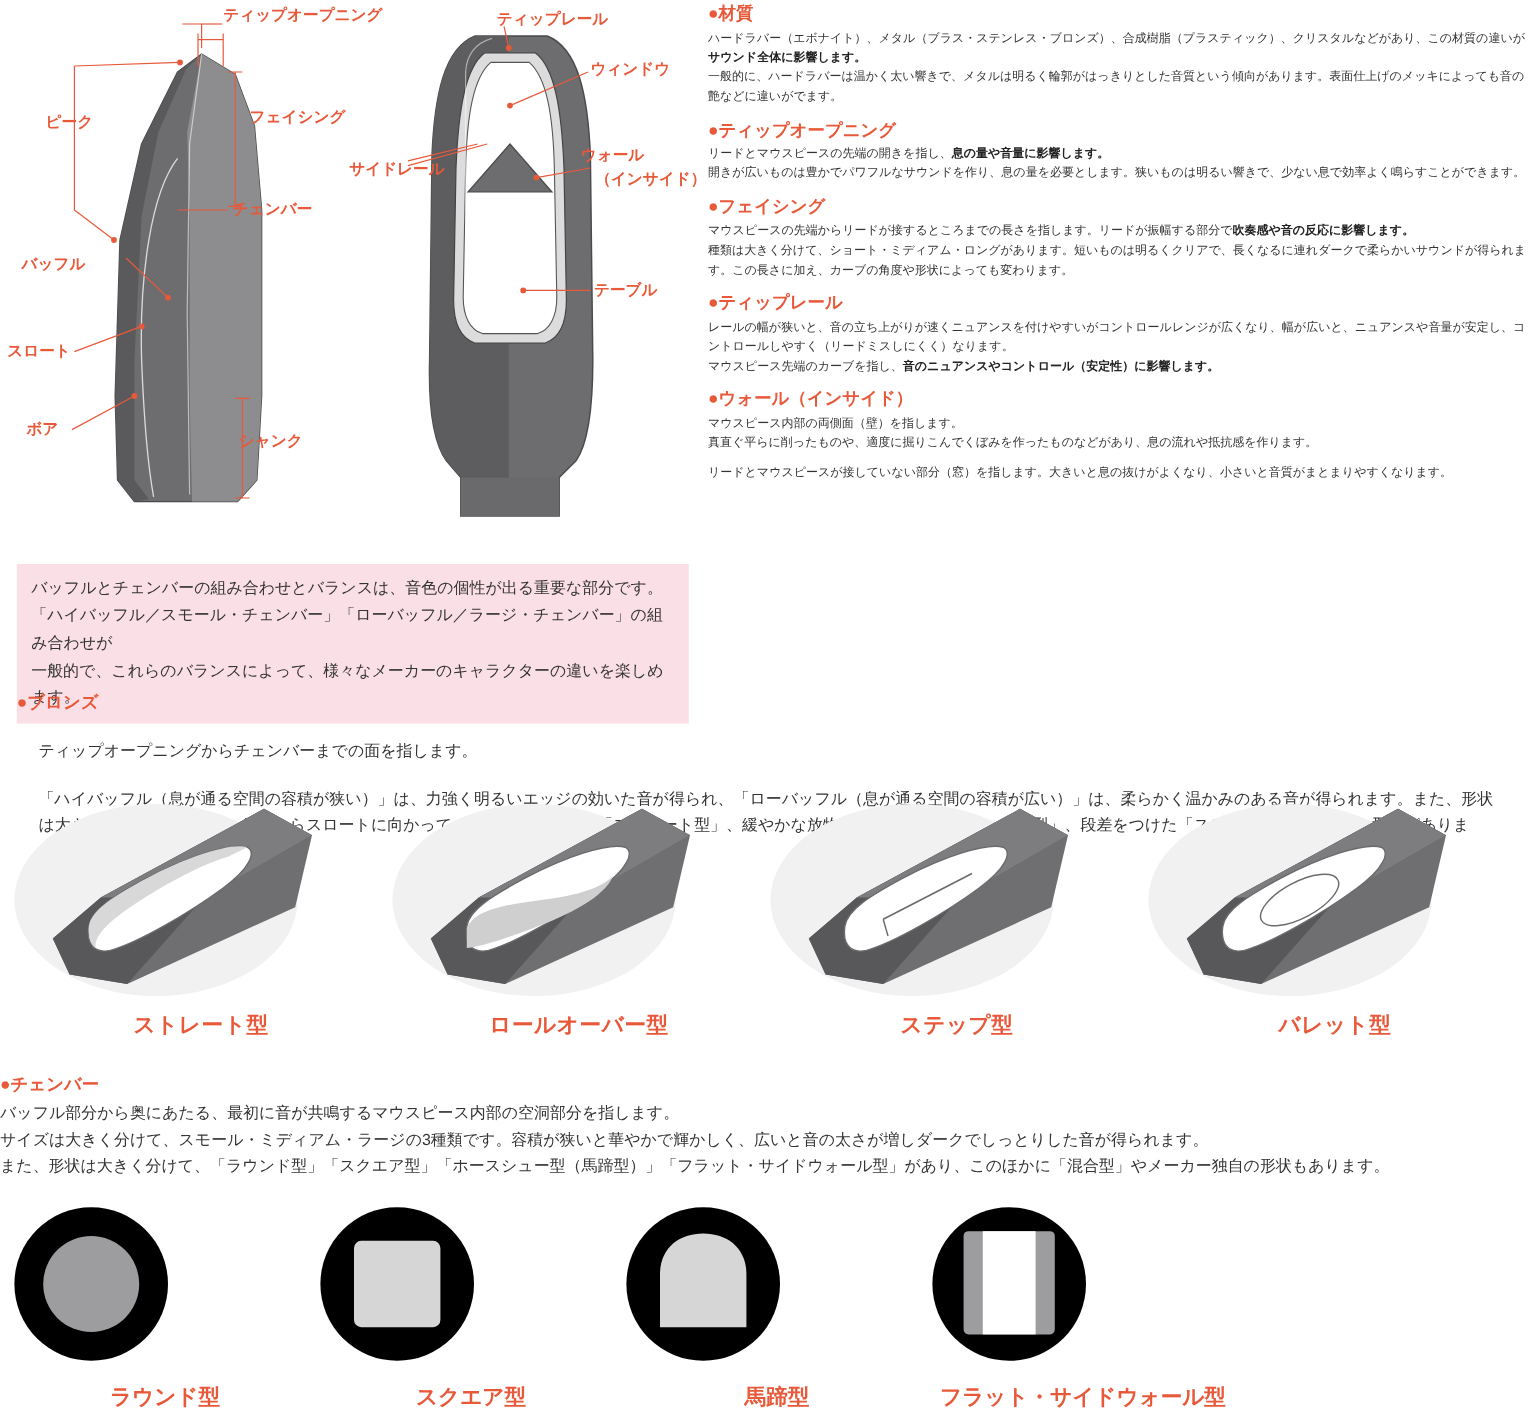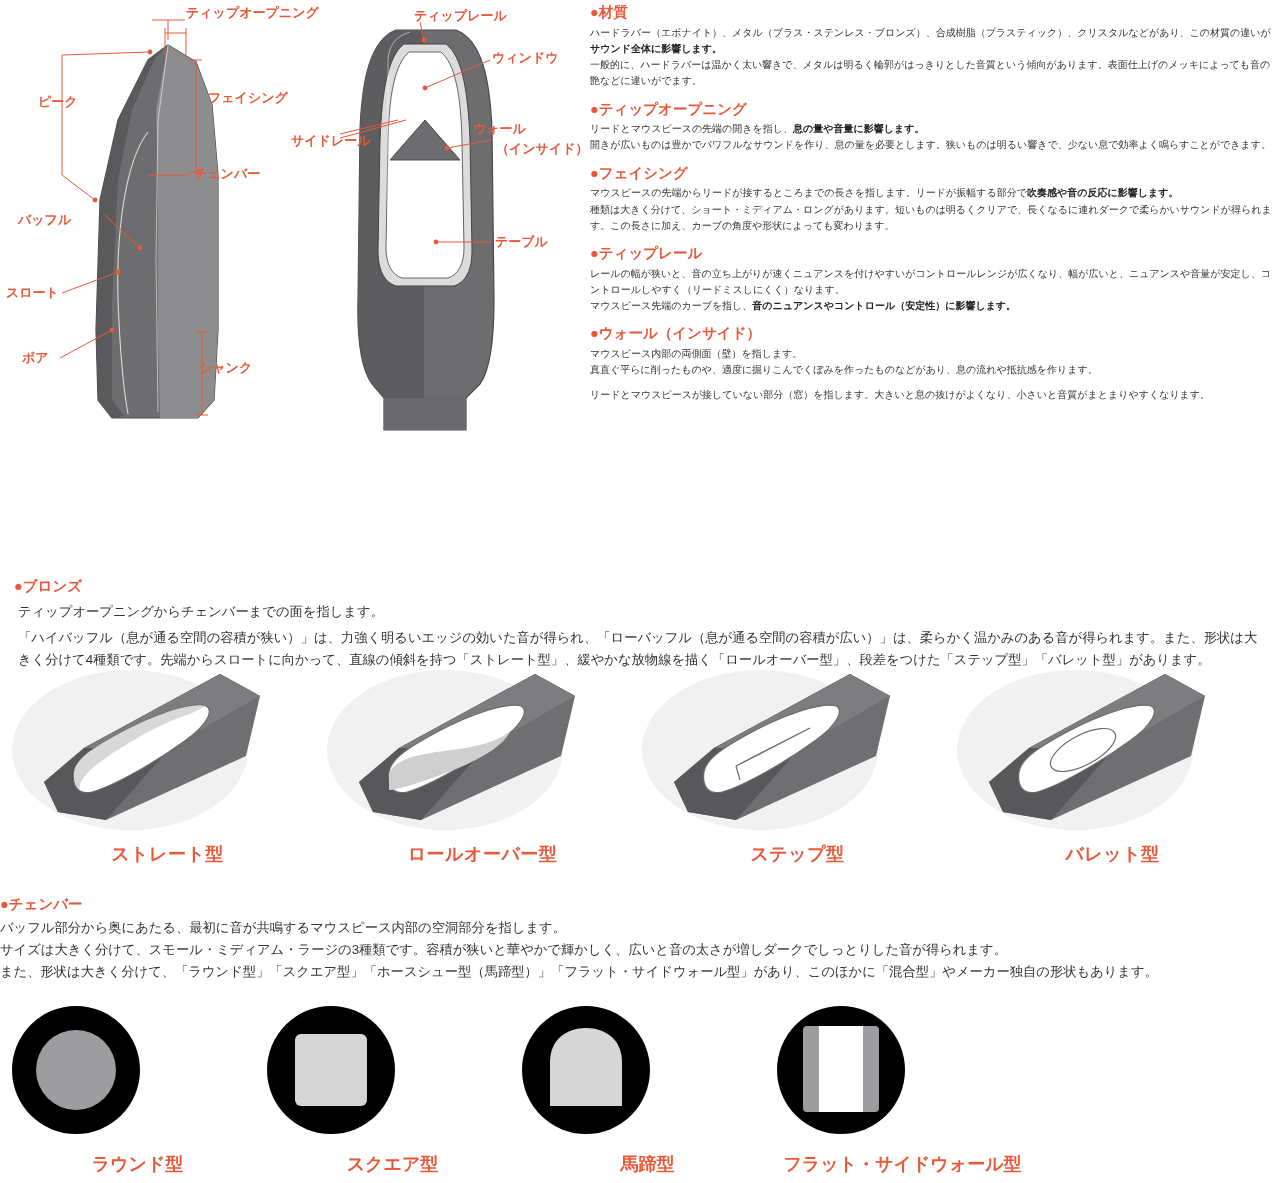--- a/index.html
+++ b/index.html
@@ -40,21 +40,21 @@
     padding:9px 12px 10px 12px;
     box-sizing:border-box;
     font-size:13.3px;
     line-height:1.72;
     color:#333;
   }
 
   
   .baffle-sec{position:absolute;left:14px;top:575px;width:1252px;}
   .baffle-sec .title{font-size:14.5px;font-weight:bold;color:#e8593a;margin-bottom:2px;}
-  .baffle-sec p{margin:4px;font-size:13.3px;line-height:1.63;}
+  .baffle-sec p{margin:18px;font-size:13.3px;line-height:1.63;}
 
   .baffle-row{position:absolute;left:10px;top:662px;width:1260px;display:flex;}
   .baffle-item{width:315px;text-align:center;}
   .baffle-cap{
     margin-top:4px;font-size:18px;font-weight:bold;color:#e8593a;letter-spacing:0.5px;
   }
 
   
   .chamber-sec{position:absolute;left:0;top:893px;width:1252px;}
   .chamber-sec .title{font-size:14.5px;font-weight:bold;color:#e8593a;margin-bottom:2px;}
@@ -136,21 +136,21 @@
       <div class="lbl" style="left:208px;top:88px;">フェイシング</div>
       <div class="lbl" style="left:194px;top:164px;">チェンバー</div>
       <div class="lbl" style="left:18px;top:210px;">バッフル</div>
       <div class="lbl" style="left:6px;top:283px;">スロート</div>
       <div class="lbl" style="left:22px;top:348px;">ボア</div>
       <div class="lbl" style="left:199px;top:358px;">シャンク</div>
 
       <div class="lbl" style="left:414px;top:6px;">ティップレール</div>
       <div class="lbl" style="left:492px;top:48px;">ウィンドウ</div>
       <div class="lbl" style="left:291px;top:131px;">サイドレール</div>
-      <div class="lbl" style="left:473px;top:119px;">ウォール</div>
+      <div class="lbl" style="left:484px;top:119px;">ウォール</div>
       <div class="lbl" style="left:496px;top:139px;">（インサイド）</div>
       <div class="lbl" style="left:495px;top:232px;">テーブル</div>
     </div>
 
     <div class="text-col">
 
       <div class="sec">
         <h3>●材質</h3>
         <p><span>ハードラバー（エボナイト）、メタル（ブラス・ステンレス・ブロンズ）、合成樹脂（プラスティック）、クリスタルなどがあり、この材質の違いが</span><b>サウンド全体に影響します。</b></p>
         <p>一般的に、ハードラバーは温かく太い響きで、メタルは明るく輪郭がはっきりとした音質という傾向があります。表面仕上げのメッキによっても音の艶などに違いがでます。</p>
@@ -180,20 +180,25 @@
         <p>真直ぐ平らに削ったものや、適度に掘りこんでくぼみを作ったものなどがあり、息の流れや抵抗感を作ります。</p>
       </div>
 
       <div class="sec">
         <p>リードとマウスピースが接していない部分（窓）を指します。大きいと息の抜けがよくなり、小さいと音質がまとまりやすくなります。</p>
       </div>
 
     </div>
   </div>
 
+  <div class="note">
+    <div>バッフルとチェンバーの組み合わせとバランスは、音色の個性が出る重要な部分です。</div>
+    <div>「ハイバッフル／スモール・チェンバー」「ローバッフル／ラージ・チェンバー」の組み合わせが</div>
+    <div>一般的で、これらのバランスによって、様々なメーカーのキャラクターの違いを楽しめます。</div>
+  </div>
 
   <div class="baffle-sec">
     <div class="title">●ブロンズ</div>
     <p>ティップオープニングからチェンバーまでの面を指します。</p>
     <p>「ハイバッフル（息が通る空間の容積が狭い）」は、力強く明るいエッジの効いた音が得られ、「ローバッフル（息が通る空間の容積が広い）」は、柔らかく温かみのある音が得られます。また、形状は大きく分けて4種類です。先端からスロートに向かって、直線の傾斜を持つ「ストレート型」、緩やかな放物線を描く「ロールオーバー型」、段差をつけた「ステップ型」「バレット型」があります。</p>
   </div>
 
   <div class="baffle-row">
 
     <div class="baffle-item">

